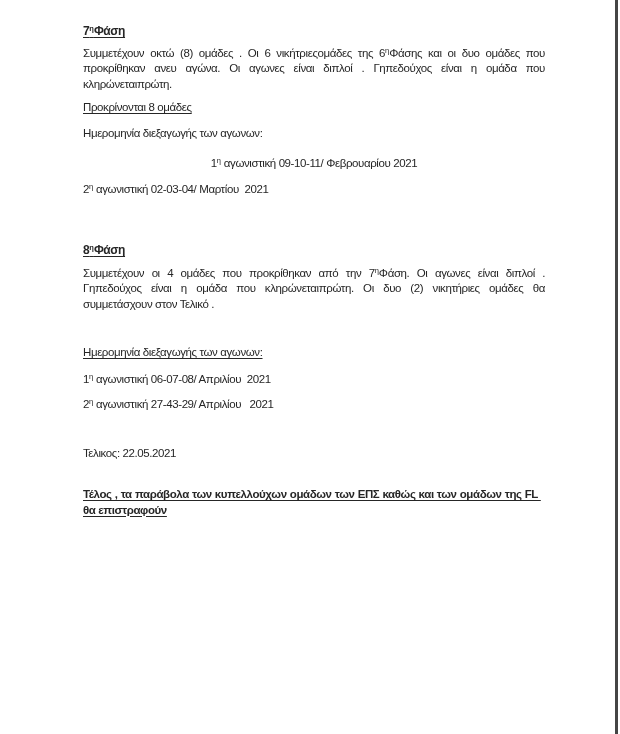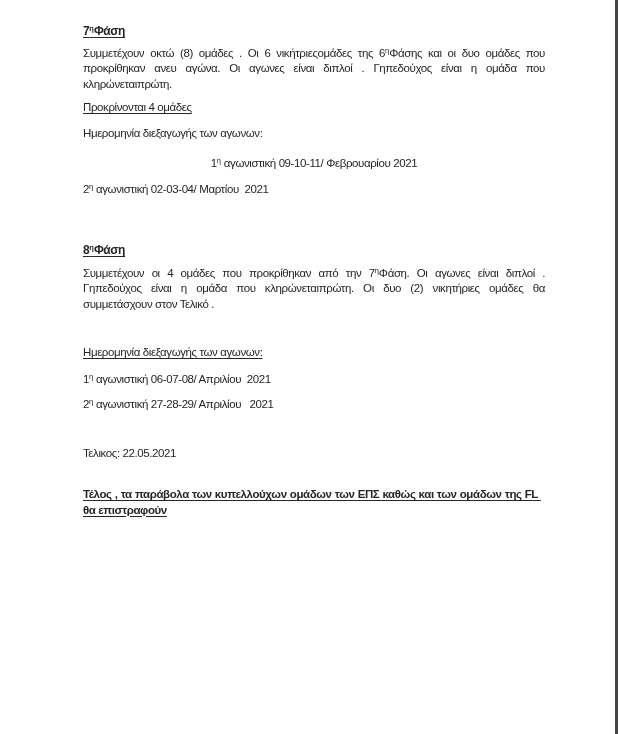--- a/index.html
+++ b/index.html
@@ -75,37 +75,37 @@
 </style>
 </head>
 <body>
 
 <div class="content">
 
   <div class="phase-heading"><span>7</span><sup class="ord">η</sup><span>Φάση</span></div>
 
   <div class="para"><span>Συμμετέχουν οκτώ (8) ομάδες . Οι 6 νικήτριεςομάδες της 6</span><sup class="ord">η</sup><span>Φάσης και οι  δυο ομάδες που προκρίθηκαν ανευ αγώνα. Οι αγωνες είναι διπλοί . Γηπεδούχος είναι η ομάδα που κληρώνεταιπρώτη.</span></div>
 
-  <div class="line mt8 note-underline">Προκρίνονται 4 ομάδες</div>
+  <div class="line mt8 note-underline">Προκρίνονται 8 ομάδες</div>
 
   <div class="line">Ημερομηνία διεξαγωγής των αγωνων:</div>
 
   <div class="line mt9"><span>1</span><sup class="ord">η</sup><span> αγωνιστική 09-10-11/ Φεβρουαρίου 2021</span></div>
 
   <div class="line"><span>2</span><sup class="ord">η</sup><span> αγωνιστική 02-03-04/ Μαρτίου  2021</span></div>
 
   <div class="phase-heading mt55"><span>8</span><sup class="ord">η</sup><span>Φάση</span></div>
 
   <div class="para para-2"><span>Συμμετέχουν οι 4 ομάδες που προκρίθηκαν από την 7</span><sup class="ord">η</sup><span>Φάση. Οι αγωνες είναι διπλοί . Γηπεδούχος είναι η ομάδα που κληρώνεταιπρώτη. Οι δυο (2)  νικητήριες ομάδες θα συμμετάσχουν στον Τελικό .</span></div>
 
   <div class="line mt33 note-underline">Ημερομηνία διεξαγωγής των αγωνων:</div>
 
   <div class="line mt11"><span>1</span><sup class="ord">η</sup><span> αγωνιστική 06-07-08/ Απριλίου  2021</span></div>
 
-  <div class="line"><span>2</span><sup class="ord">η</sup><span> αγωνιστική 27-28-29/ Απριλίου   2021</span></div>
+  <div class="line"><span>2</span><sup class="ord">η</sup><span> αγωνιστική 27-43-29/ Απριλίου   2021</span></div>
 
   <div class="line mt33 bold">Τελικος: 22.05.2021</div>
 
   <div class="line mt58 closing">Τέλος , τα παράβολα των κυπελλούχων ομάδων των ΕΠΣ καθώς και των ομάδων της FL θα επιστραφούν</div>
 
 </div>
 
 <div class="page-edge"></div>
 
 </body></html>

